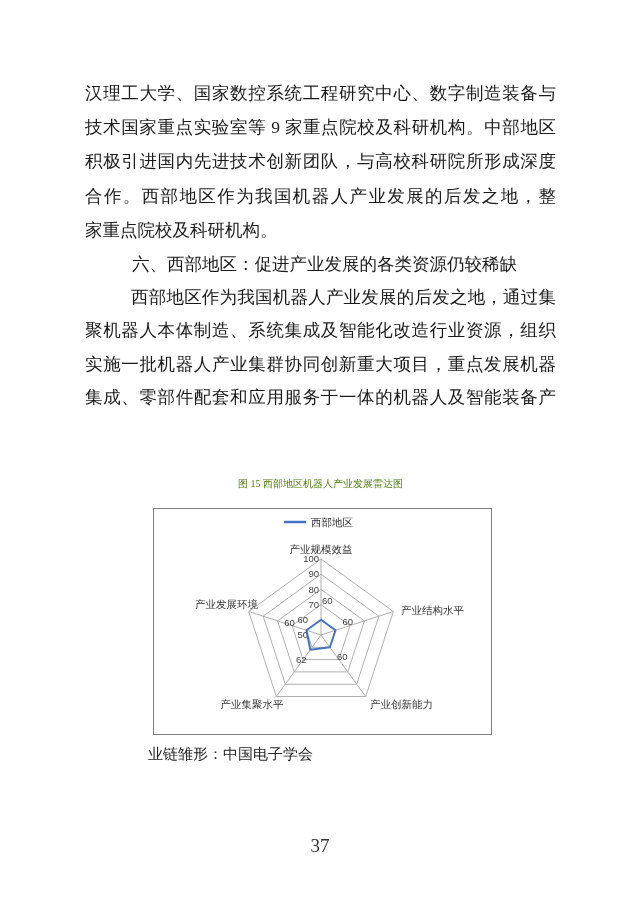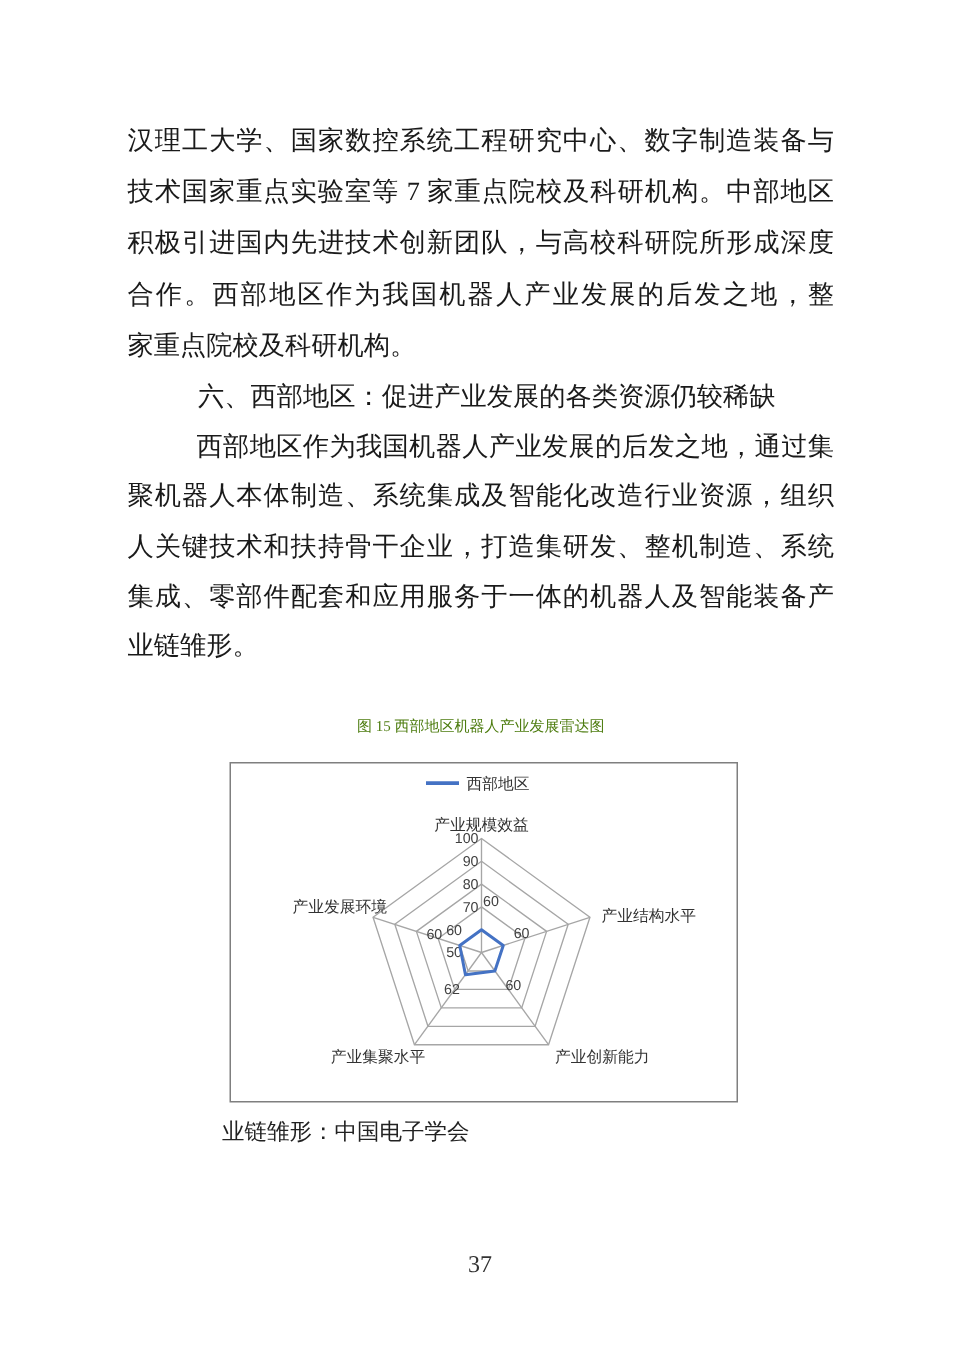--- a/index.html
+++ b/index.html
@@ -25,44 +25,43 @@
   .chartbox{
     position:absolute;left:153px;top:508px;width:339px;height:227px;
     border:1px solid #7f7f7f;background:#ffffff;box-sizing:border-box;
   }
   .chartbox svg{display:block;}
   .source{
     position:absolute;left:148px;top:745px;font-size:15px;color:#222;
   }
   .pagenum{
     position:absolute;left:0;top:835px;width:640px;text-align:center;
-    font-size:16px;color:#333;
+    font-size:19px;color:#333;
   }
 </style>
 </head>
 <body>
 
 <div class="page">
 
   <div class="bodytext p1">
     <div class="tline just">汉理工大学、国家数控系统工程研究中心、数字制造装备与</div>
-    <div class="tline just">技术国家重点实验室等 7 家重点院校及科研机构。中部地区</div>
+    <div class="tline just">技术国家重点实验室等 9 家重点院校及科研机构。中部地区</div>
     <div class="tline just">积极引进国内先进技术创新团队，与高校科研院所形成深度</div>
     <div class="tline just">合作。西部地区作为我国机器人产业发展的后发之地，整</div>
     <div class="tline">家重点院校及科研机构。</div>
   </div>
 
   <div class="heading">六、西部地区：促进产业发展的各类资源仍较稀缺</div>
 
   <div class="bodytext p2">
     <div class="tline just first">西部地区作为我国机器人产业发展的后发之地，通过集</div>
     <div class="tline just">聚机器人本体制造、系统集成及智能化改造行业资源，组织</div>
-    <div class="tline just">人关键技术和扶持骨干企业，打造集研发、整机制造、系统</div>
+    <div class="tline just">实施一批机器人产业集群协同创新重大项目，重点发展机器</div>
     <div class="tline just">集成、零部件配套和应用服务于一体的机器人及智能装备产</div>
-    <div class="tline">业链雏形。</div>
   </div>
 
   <div class="figcaption">图 15 西部地区机器人产业发展雷达图</div>
 
   <div class="chartbox">
     <svg width="337" height="225" viewBox="0 0 337 225">
         <polygon points="167.0,110.8 181.5,121.3 175.9,138.3 158.1,138.3 152.5,121.3" fill="none" stroke="#A6A6A6" stroke-width="0.9"></polygon>
         <polygon points="167.0,95.6 195.9,116.6 184.9,150.6 149.1,150.6 138.1,116.6" fill="none" stroke="#A6A6A6" stroke-width="0.9"></polygon>
         <polygon points="167.0,80.4 210.4,111.9 193.8,162.9 140.2,162.9 123.6,111.9" fill="none" stroke="#A6A6A6" stroke-width="0.9"></polygon>
         <polygon points="167.0,65.2 224.8,107.2 202.7,175.2 131.3,175.2 109.2,107.2" fill="none" stroke="#A6A6A6" stroke-width="0.9"></polygon>

